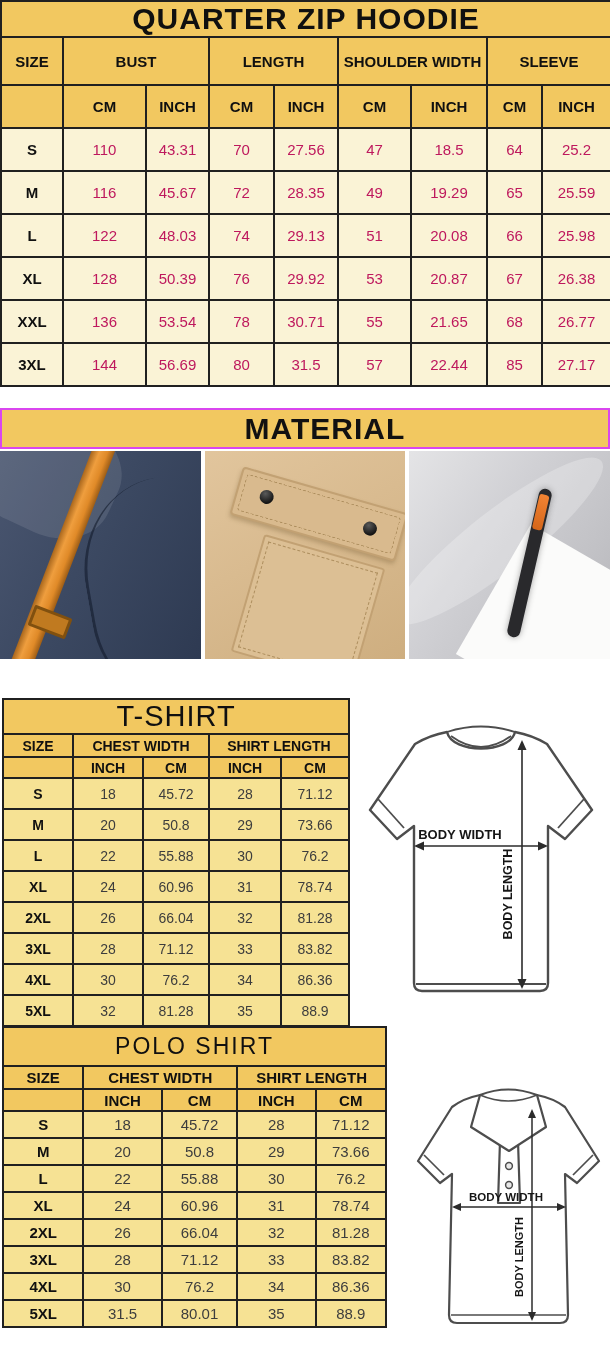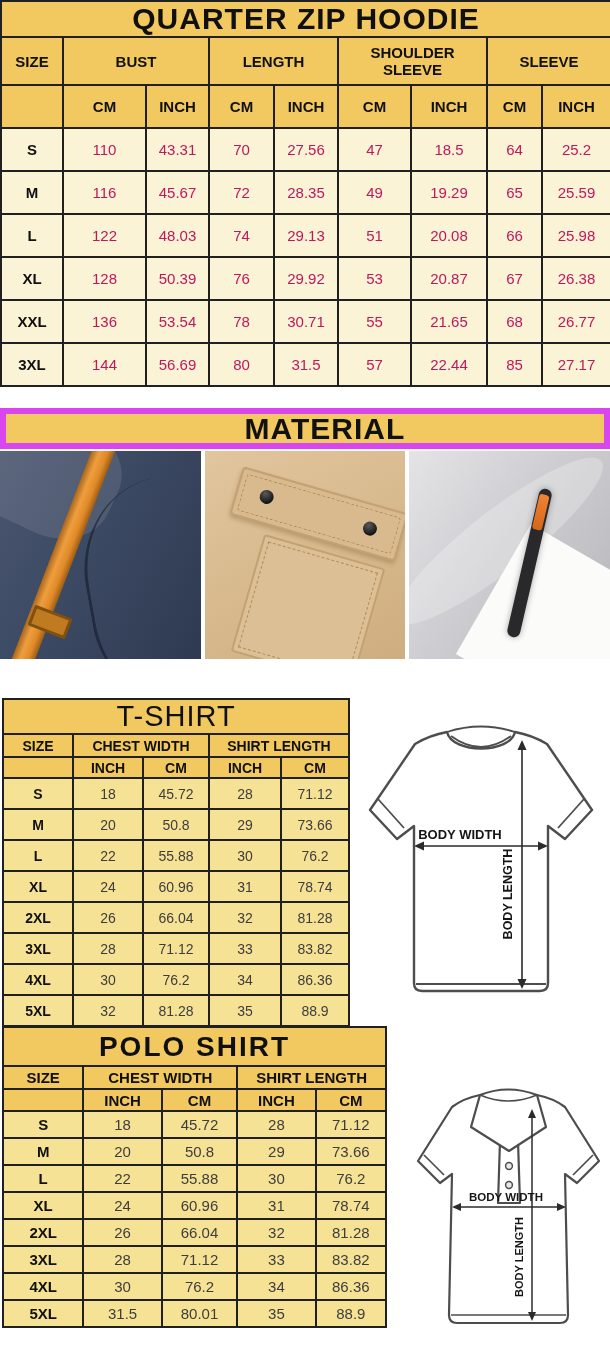--- a/index.html
+++ b/index.html
@@ -15,21 +15,21 @@
   
   .hoodie{left:0;top:0;width:610px;}
   .hoodie .title{height:34px;font-size:30px;letter-spacing:1px;}
   .hoodie .g-row th{height:46px;font-size:15px;}
   .hoodie .u-row th{height:41px;font-size:15px;}
   .hoodie tbody tr{height:43px;}
   .hoodie tbody td{background:#faf3d6;font-size:15px;color:#be185d;}
   .hoodie tbody td.size-col{font-weight:bold;color:#101010;}
   
   .material-band{position:absolute;left:0;top:408px;width:610px;height:41px;background:#f2c860;
-    border:6px solid #d946ef;box-sizing:border-box;display:flex;align-items:center;justify-content:center;
+    border:2px solid #d946ef;box-sizing:border-box;display:flex;align-items:center;justify-content:center;
     font-size:30px;font-weight:bold;letter-spacing:1px;padding-left:40px;}
   .materials{position:absolute;left:0;top:451px;width:610px;height:208px;display:flex;gap:4px;}
   .photo{flex:1;position:relative;overflow:hidden;}
   .photo1{background:linear-gradient(118deg,#4a5670 0%,#3c4962 45%,#2e3a52 100%);}
   .p1-strap{position:absolute;left:52px;top:-20px;width:22px;height:250px;transform:rotate(21deg);
     background:linear-gradient(90deg,#a9671d,#ef9e3e 35%,#e08a28 70%,#9d5d16);border-radius:3px;}
   .p1-buckle{position:absolute;left:30px;top:160px;width:34px;height:16px;transform:rotate(21deg);
     background:#c07a20;border:3px solid #80500f;border-radius:2px;}
   .p1-seam{position:absolute;right:-60px;top:25px;width:170px;height:230px;
     border-left:3px solid rgba(18,26,44,.6);border-radius:50%/42%;transform:rotate(-10deg);}
@@ -60,21 +60,21 @@
   
   .tshirt{left:2px;top:664px;width:346px;margin-top:34px;}
   .tshirt .title{height:31px;font-size:29px;font-weight:400;letter-spacing:1px;}
   .tshirt .g-row th{height:21px;font-size:14px;}
   .tshirt .u-row th{height:19px;font-size:14px;}
   .tshirt tbody tr{height:31px;}
   .tshirt tbody td{background:#f6e294;font-size:14px;color:#3d3d3d;}
   .tshirt tbody td.size-col{font-weight:bold;color:#101010;}
   
   .polo{left:2px;top:1026px;width:385px;}
-  .polo .title{height:37px;font-size:28px;font-weight:700;letter-spacing:2px;margin-left:12px;}
+  .polo .title{height:37px;font-size:23px;font-weight:400;letter-spacing:2px;margin-left:12px;}
   .polo .g-row th{height:21px;font-size:15px;}
   .polo .u-row th{height:20px;font-size:15px;}
   .polo tbody tr{height:27px;}
   .polo tbody td{background:#f6e294;font-size:15px;color:#3d3d3d;}
   .polo tbody td.size-col{font-weight:bold;color:#101010;}
   
   .tshirt-diagram{position:absolute;left:350px;top:698px;width:258px;height:314px;}
   .polo-diagram{position:absolute;left:392px;top:1063px;width:216px;height:284px;}
   .diagram-label{font-weight:bold;fill:#161616;}
 </style>
@@ -94,21 +94,21 @@
       <col style="width:69px">
   </colgroup>
   <thead>
     <tr>
       <th colspan="9" class="title">QUARTER ZIP HOODIE</th>
     </tr>
     <tr class="g-row">
       <th>SIZE</th>
       <th colspan="2">BUST</th>
       <th colspan="2">LENGTH</th>
-      <th colspan="2">SHOULDER SLEEVE</th>
+      <th colspan="2">SHOULDER WIDTH</th>
       <th colspan="2">SLEEVE</th>
     </tr>
     <tr class="u-row">
       <th></th>
       <th>CM</th>
       <th>INCH</th>
       <th>CM</th>
       <th>INCH</th>
       <th>CM</th>
       <th>INCH</th>

